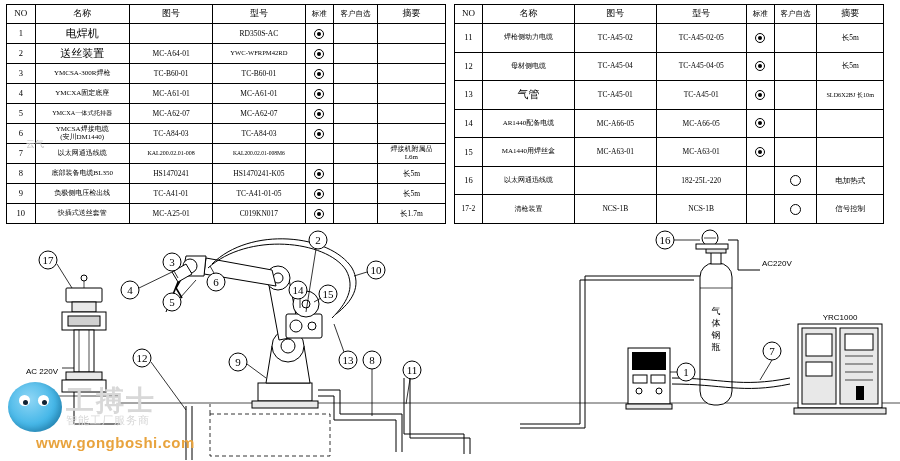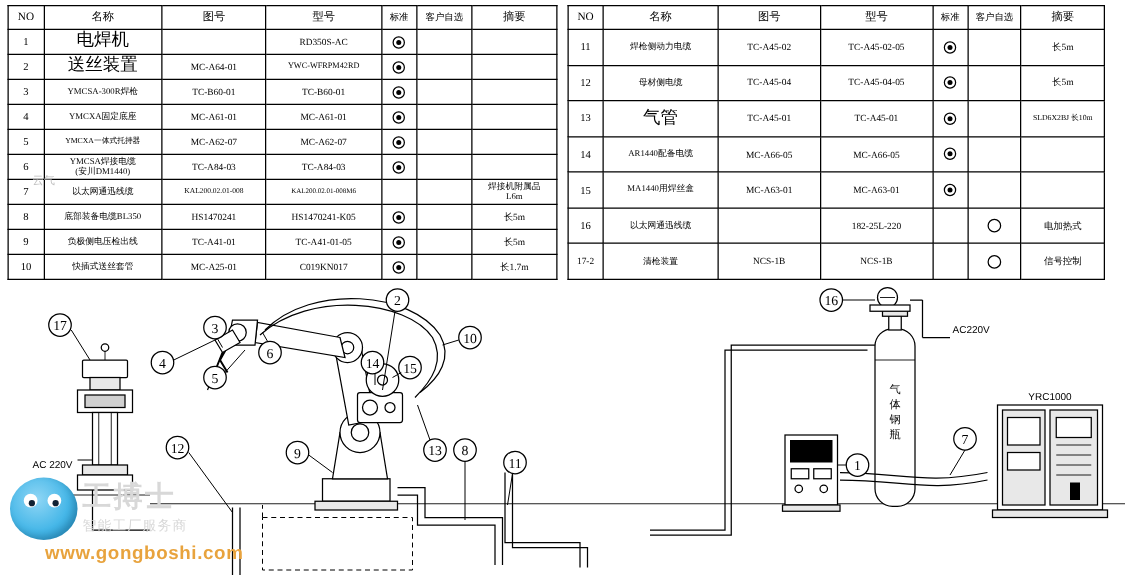--- a/index.html
+++ b/index.html
@@ -46,21 +46,21 @@
   .tbl-left { width: 440px; }
   .tbl-right { width: 430px; }
   .c-no     { width: 26px; }
   .c-name   { width: 86px; }
   .c-draw   { width: 76px; }
   .c-model  { width: 84px; }
   .c-std    { width: 26px; }
   .c-cust   { width: 40px; }
   .c-rem    { width: 62px; }
 
-  .rname { font-size: 14px; }
+  .rname { font-size: 11px; }
   .rname.sm { font-size: 7px; }
   .rname.xs { font-size: 6.2px; }
   .cellsm { font-size: 7.5px; }
   .cellxs { font-size: 6.6px; }
 
   .dot {
     display: inline-block;
     width: 8px; height: 8px;
     border: 1px solid #000;
     border-radius: 50%;
@@ -124,21 +124,21 @@
     left: 15px; top: 18px;
     width: 5px; height: 5px;
     background: #123;
     border-radius: 50%;
     box-shadow: 19px 0 0 #123;
   }
   .wm .t1 {
     position: absolute;
     left: 58px; top: 2px;
     font-family: "Liberation Sans", sans-serif;
-    font-size: 23px;
+    font-size: 28px;
     font-weight: bold;
     color: #d8d8d8;
     letter-spacing: 2px;
   }
   .wm .t2 {
     position: absolute;
     left: 58px; top: 33px;
     font-family: "Liberation Sans", sans-serif;
     font-size: 11px;
     color: #d8d8d8;

